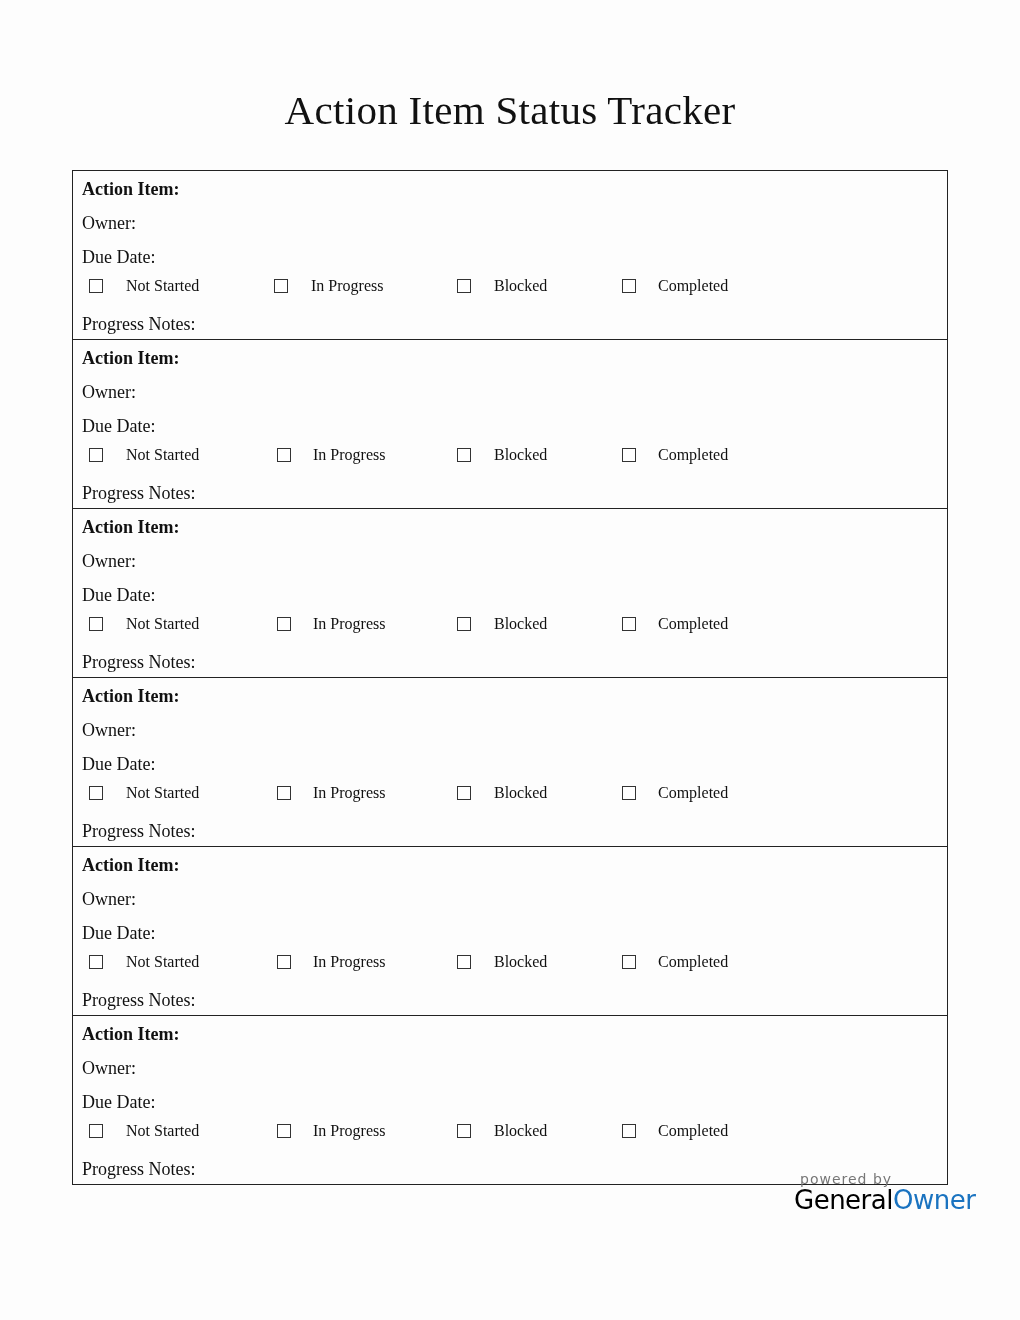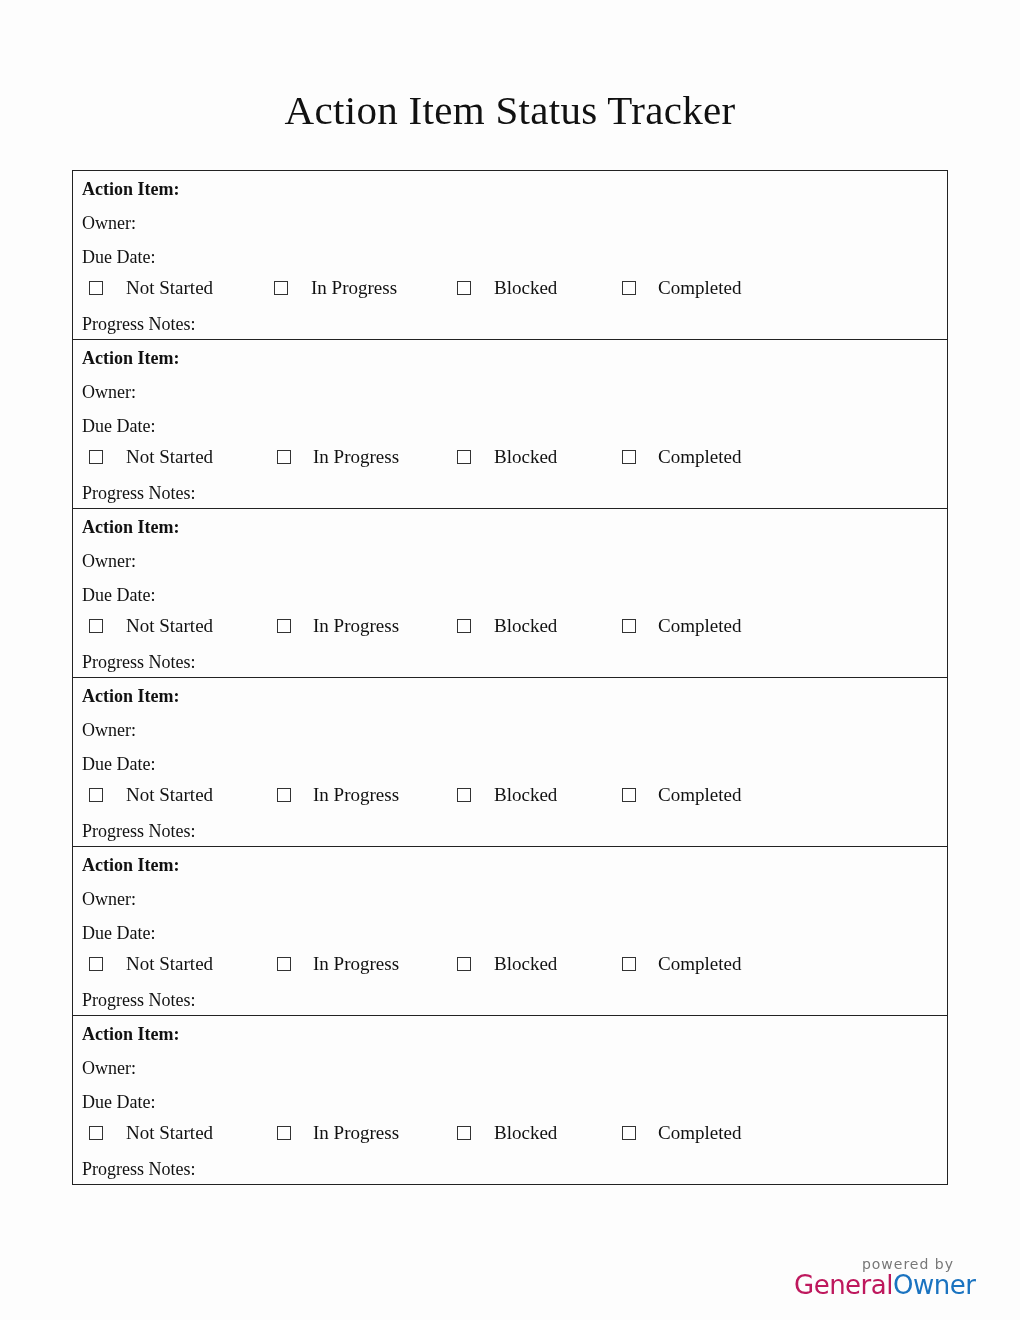--- a/index.html
+++ b/index.html
@@ -6,25 +6,25 @@
   body { width:1020px; height:1320px; position:relative; font-family:"DejaVu Serif","Liberation Serif",serif; color:#111; }
   .title { position:absolute; top:86px; left:0; width:1020px; text-align:center; font-size:41px; font-family:"Liberation Serif","DejaVu Serif",serif; color:#111; letter-spacing:0.3px; }
   .table { position:absolute; left:72px; top:170px; width:874px; border:1px solid #222; }
   .block { position:relative; height:168px; border-bottom:1px solid #222; }
   .block:last-child { border-bottom:none; height:168px; }
   .line { position:absolute; left:9px; font-size:18px; font-family:"Liberation Serif","DejaVu Serif",serif; line-height:22px; white-space:nowrap; }
   .bold { font-weight:bold; }
   .status-row { position:absolute; left:0; top:106px; height:24px; width:100%; }
   .opt { position:absolute; top:0; display:flex; align-items:center; }
   .box { width:14px; height:14px; border:1px solid #333; background:#fff; margin-right:22px; box-sizing:border-box; }
-  .opt-label { font-size:19px; font-family:"Liberation Serif","DejaVu Serif",serif; white-space:nowrap; }
-  .brand { position:absolute; left:794px; top:1256px; width:160px;text-align:right; }
+  .opt-label { font-size:16px; font-family:"Liberation Serif","DejaVu Serif",serif; white-space:nowrap; }
+  .brand { position:absolute; left:794px; top:1171px; width:160px; }
   .powered { font-family:"DejaVu Sans","Liberation Sans",sans-serif; font-size:14px; color:#777; letter-spacing:1px; margin-left:6px; }
   .gb { font-family:"DejaVu Sans","Liberation Sans",sans-serif; font-size:26px; margin-top:-2px; letter-spacing:-0.5px; }
-  .gb .g { color:#be185d;margin-top:32px; }
+  .gb .g { color:#000000;margin-top:32px; }
   .gb .b { color:#1a73c0; }
 </style>
 </head>
 <body>
 
 <div class="title">Action Item Status Tracker</div>
 
 <div class="table" id="tbl">
     <div class="block">
       <div class="line bold" style="top: 7px;"><span>Action Item:</span> <span></span></div>

